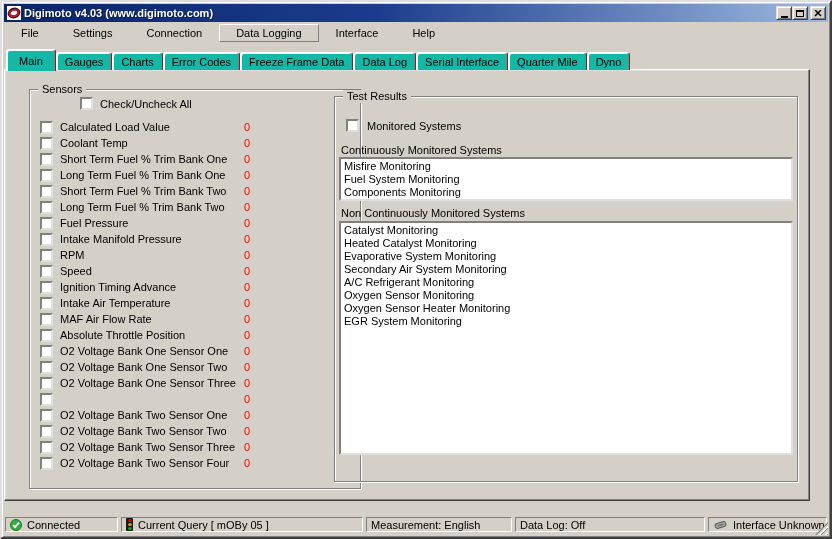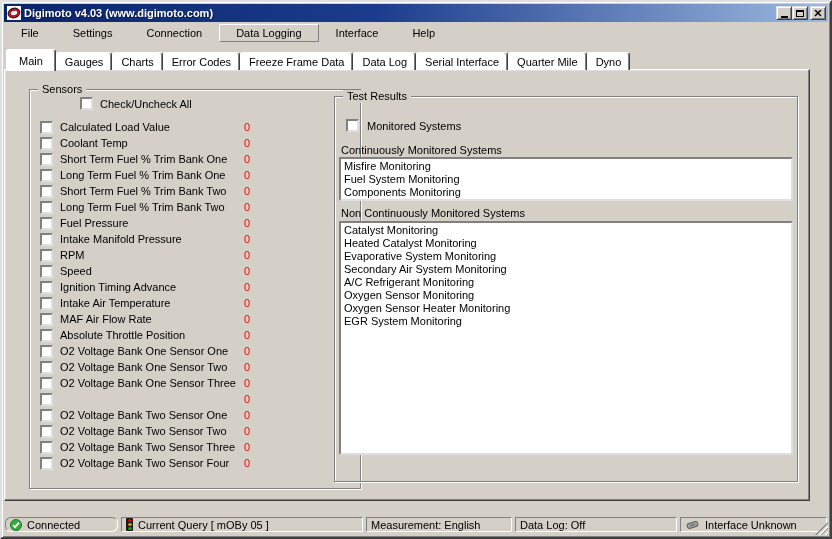--- a/index.html
+++ b/index.html
@@ -36,21 +36,21 @@
   
   .menubar { position:absolute; top:21px; left:2px; right:2px; height:19px;
     display:flex; align-items:center; }
   .menu-item { padding:2px 16px; border:1px solid transparent; white-space:nowrap; }
   .menu-item.raised { border-color:#fff #808080 #808080 #fff; }
 
   
   .tabstrip { position:absolute; top:46px; left:4px; height:22px;
     display:flex; align-items:flex-end; z-index:4; }
   .tab {
-    height:18px; padding:0 8px; background:#ffffff;
+    height:18px; padding:0 8px; background:#14b8a6;
     border:1px solid; border-color:#fff #404040 #404040 #fff;
     box-shadow: inset -1px 0 0 #808080, inset 1px 1px 0 #fff;
     border-radius:3px 3px 0 0; display:flex; align-items:center; white-space:nowrap;
     border-bottom:none;
   }
   .tab.active { height:22px; margin-bottom:-1px; padding:0 12px; position:relative; z-index:6; }
 
   .page {
     position:absolute; top:67px; left:2px; width:806px; height:432px;
     background:#d4d0c8; border:1px solid; border-color:#fff #404040 #404040 #fff;
@@ -88,24 +88,24 @@
   .listbox.cont { top:60px; height:44px; }
   .listbox.noncont { top:124px; height:234px; }
   .list-item { line-height:13px; padding:0 3px; white-space:nowrap; }
 
   
   .statusbar { position:absolute; left:1px; right:1px; top:513px; height:19px;
     display:flex; align-items:center; gap:3px; padding:0 2px; }
   .panel { height:15px; border:1px solid; border-color:#808080 #fff #fff #808080;
     display:flex; align-items:center; padding:0 4px; gap:5px; white-space:nowrap;
     overflow:hidden; }
-  .p-conn { width:113px;border-radius:6px; }
+  .p-conn { width:113px; }
   .p-query { width:242px; }
   .p-meas { width:146px; }
-  .p-log  { width:162px; }
+  .p-log  { width:190px; }
   .p-iface { flex:1; }
   .icon-conn { width:12px; height:12px; flex:none; }
   .icon-traffic { width:7px; height:13px; flex:none; background:#1a1a1a;
     border-radius:1px; display:flex; flex-direction:column; align-items:center;
     justify-content:space-evenly; }
   .icon-traffic i { width:4px; height:3px; border-radius:50%; display:block; }
   .icon-traffic .r { background:#e00000; } .icon-traffic .y { background:#c8a000; }
   .icon-traffic .g { background:#00b000; }
   .icon-plug { width:15px; height:12px; flex:none; }
   .grip { position:absolute; right:2px; bottom:2px; width:13px; height:13px;

